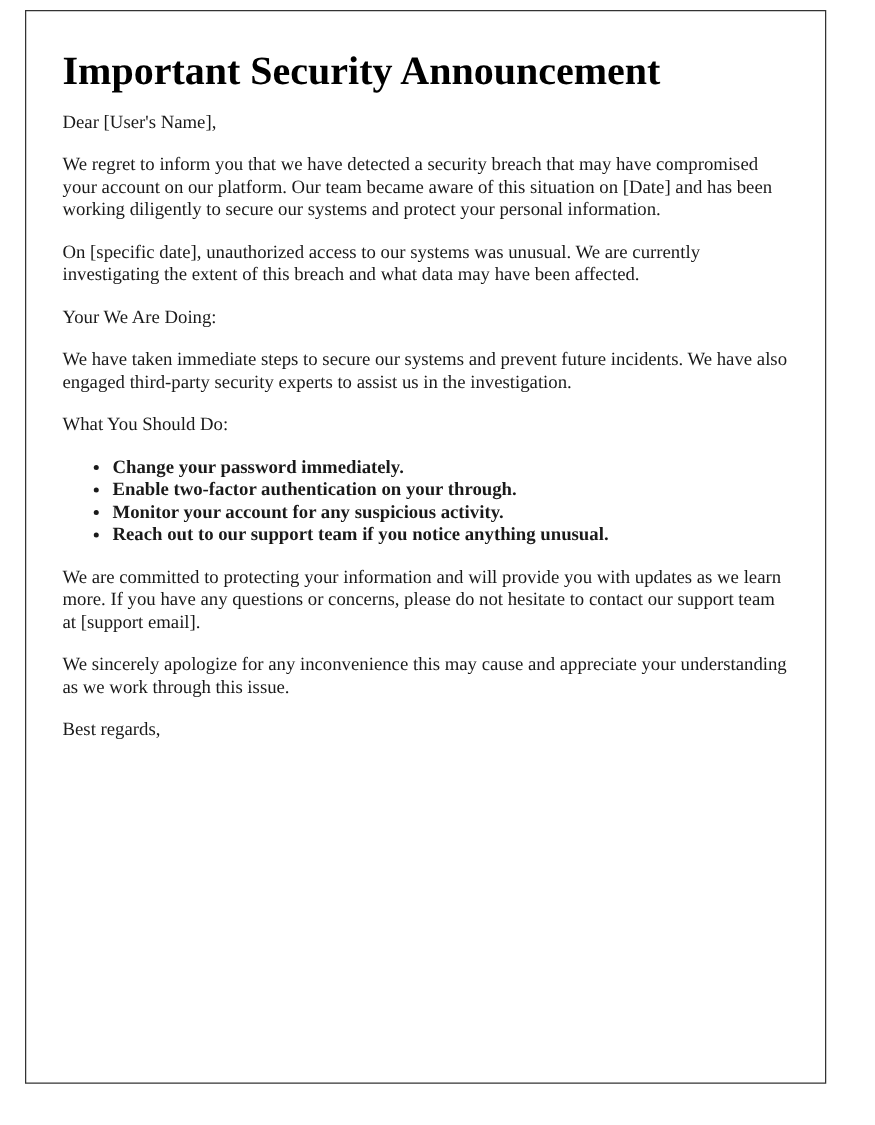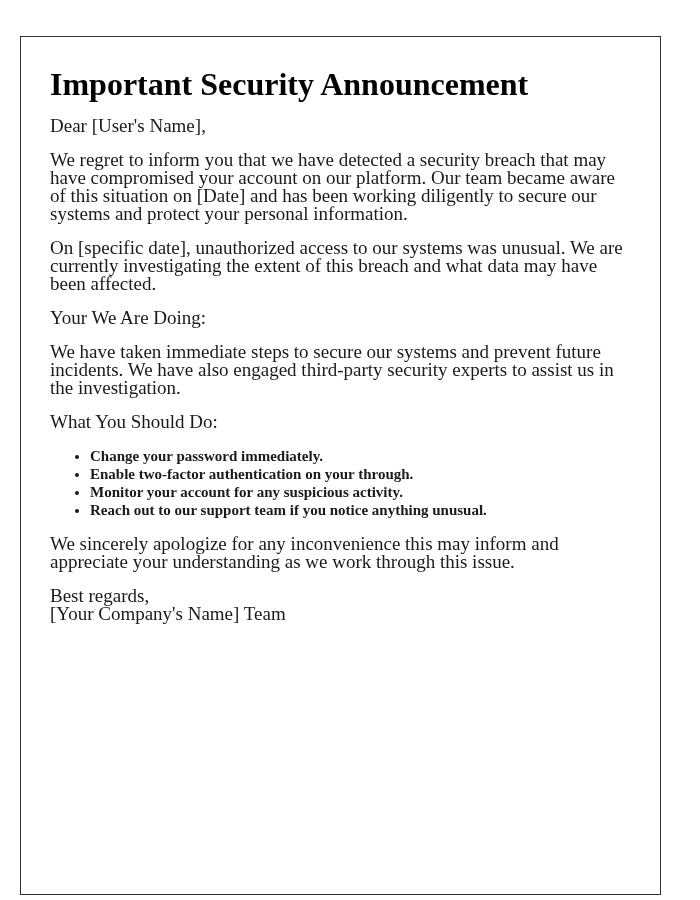--- a/index.html
+++ b/index.html
@@ -10,37 +10,37 @@
     body {
       width: 700px;
       height: 900px;
       position: relative;
       font-family: "Liberation Serif", "DejaVu Serif", serif;
       color: #1a1a1a;
     }
     .letter {
       position: absolute;
       left: 20px;
-      top: 36px;
+      top: 8px;
       width: 641px;
       height: 859px;
       box-sizing: border-box;
       border: 1px solid #333333;
       padding: 28px 29px 20px 29px;
     }
     h1 {
       font-family: "Liberation Serif", "DejaVu Serif", serif;
       font-weight: bold;
       font-size: 32px;
       line-height: 38px;
       margin: 0 0 14px 0;
       color: #000000;
     }
     p {
-      font-size: 19px;
+      font-size: 15px;
       line-height: 18px;
       margin: 0 0 16px 0;
     }
     ul {
       font-size: 15px;
       line-height: 18px;
       margin: 0 0 16px 0;
       padding-left: 40px;
       font-weight: bold;
     }
@@ -67,20 +67,20 @@
   <p>We have taken immediate steps to secure our systems and prevent future incidents. We have also engaged third-party security experts to assist us in the investigation.</p>
 
   <p>What You Should Do:</p>
   <ul>
     <li>Change your password immediately.</li>
     <li>Enable two-factor authentication on your through.</li>
     <li>Monitor your account for any suspicious activity.</li>
     <li>Reach out to our support team if you notice anything unusual.</li>
   </ul>
 
+  <p>We are committed to protecting your information and will provide you with updates as we learn more. If you have any questions or concerns, please do not hesitate to contact our support team at [support email].</p>
 
-  <p>We sincerely apologize for any inconvenience this may inform and appreciate your understanding as we work through this issue.</p>
+  <p>We sincerely apologize for any inconvenience this may cause and appreciate your understanding as we work through this issue.</p>
 
   <p class="signoff">
     <span>Best regards,</span><br>
-    <span>[Your Company's Name] Team</span>
   </p>
 </div>
 
 </body></html>

